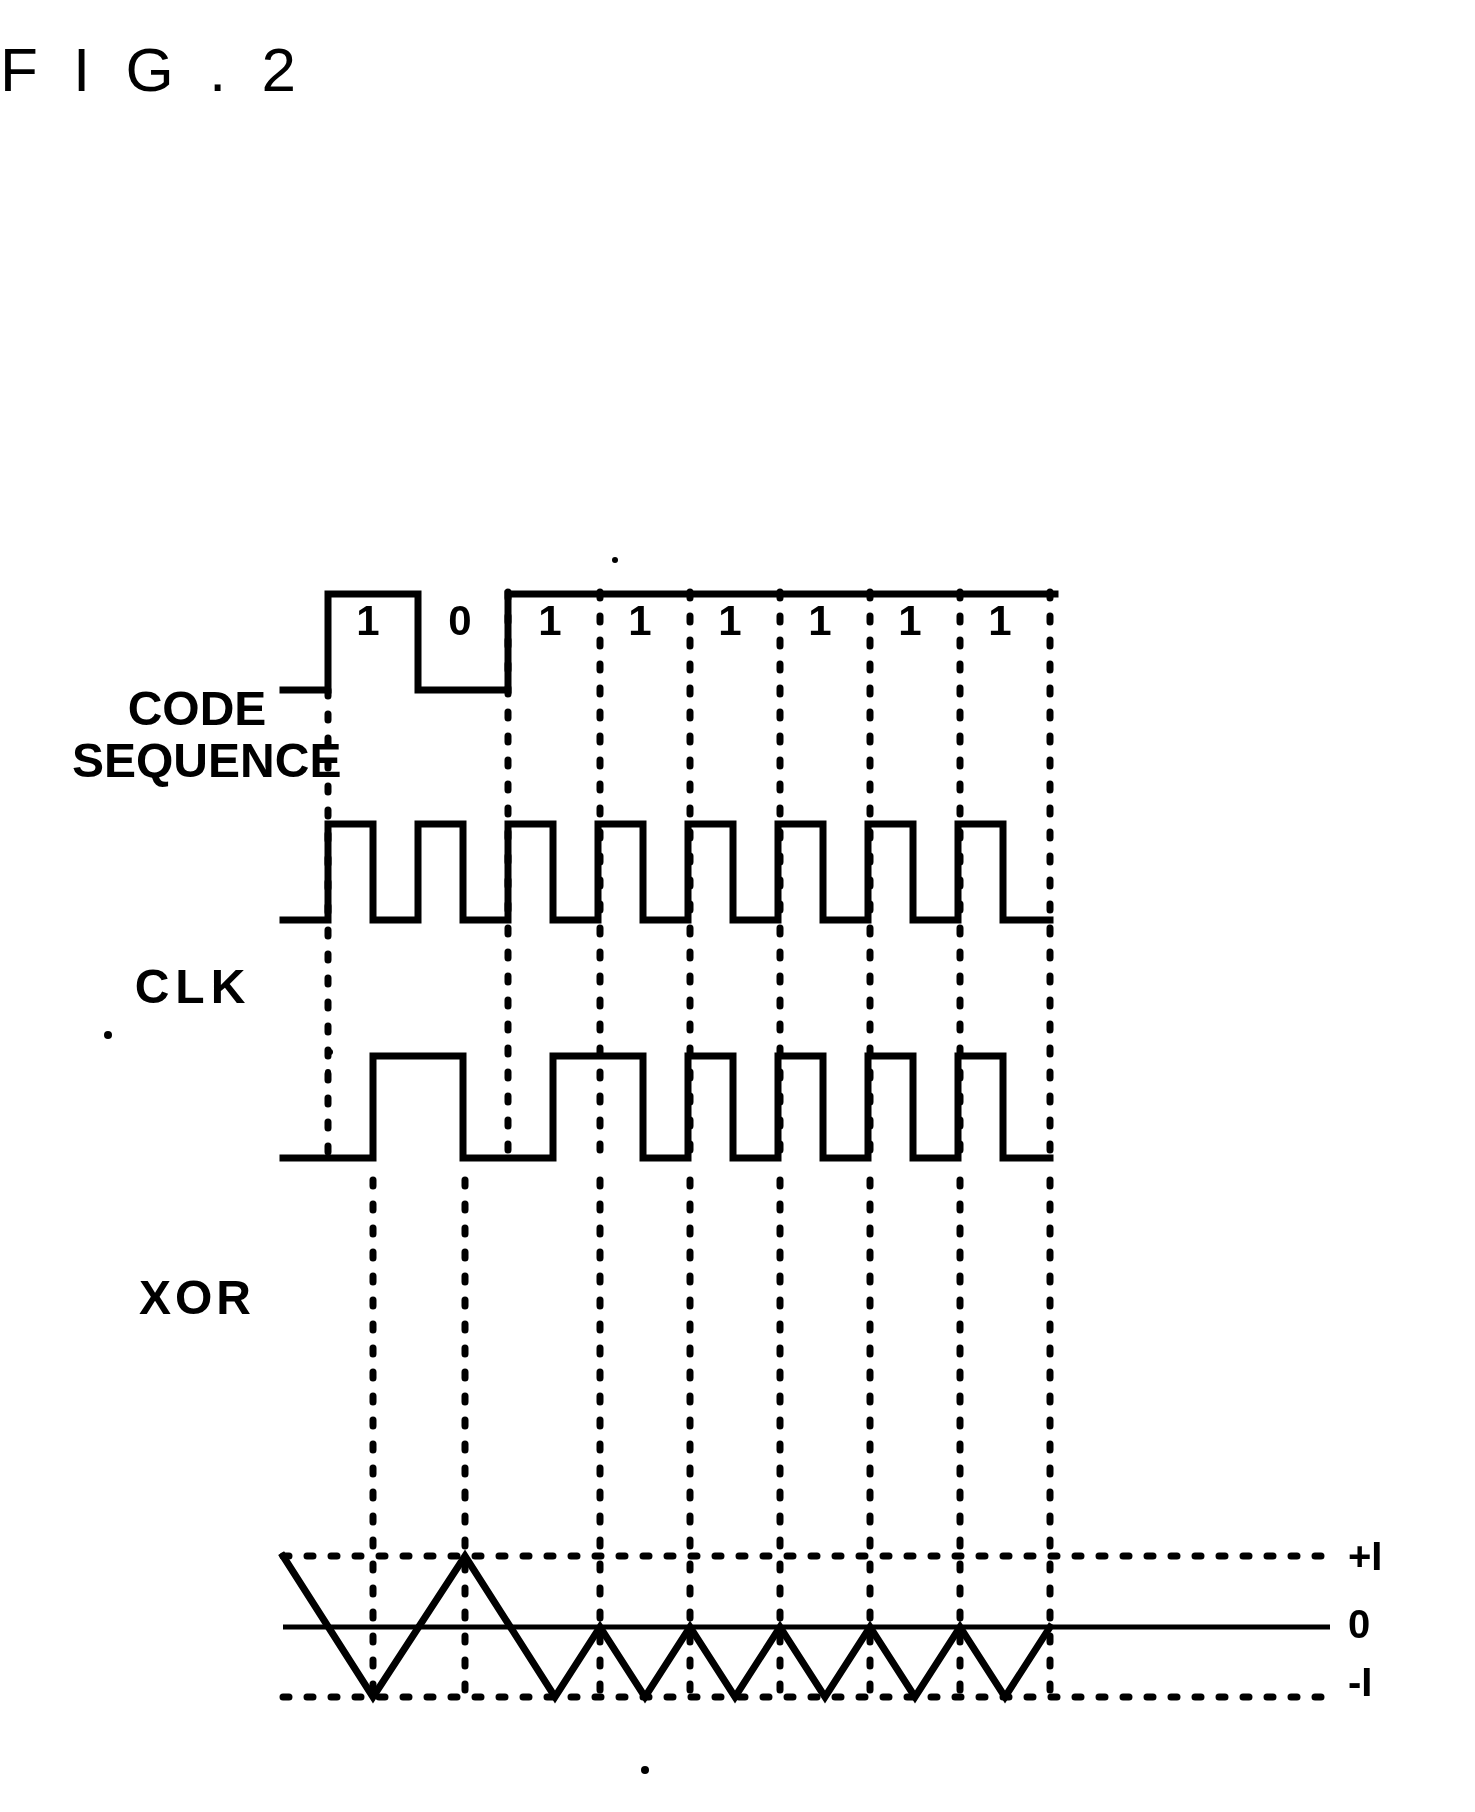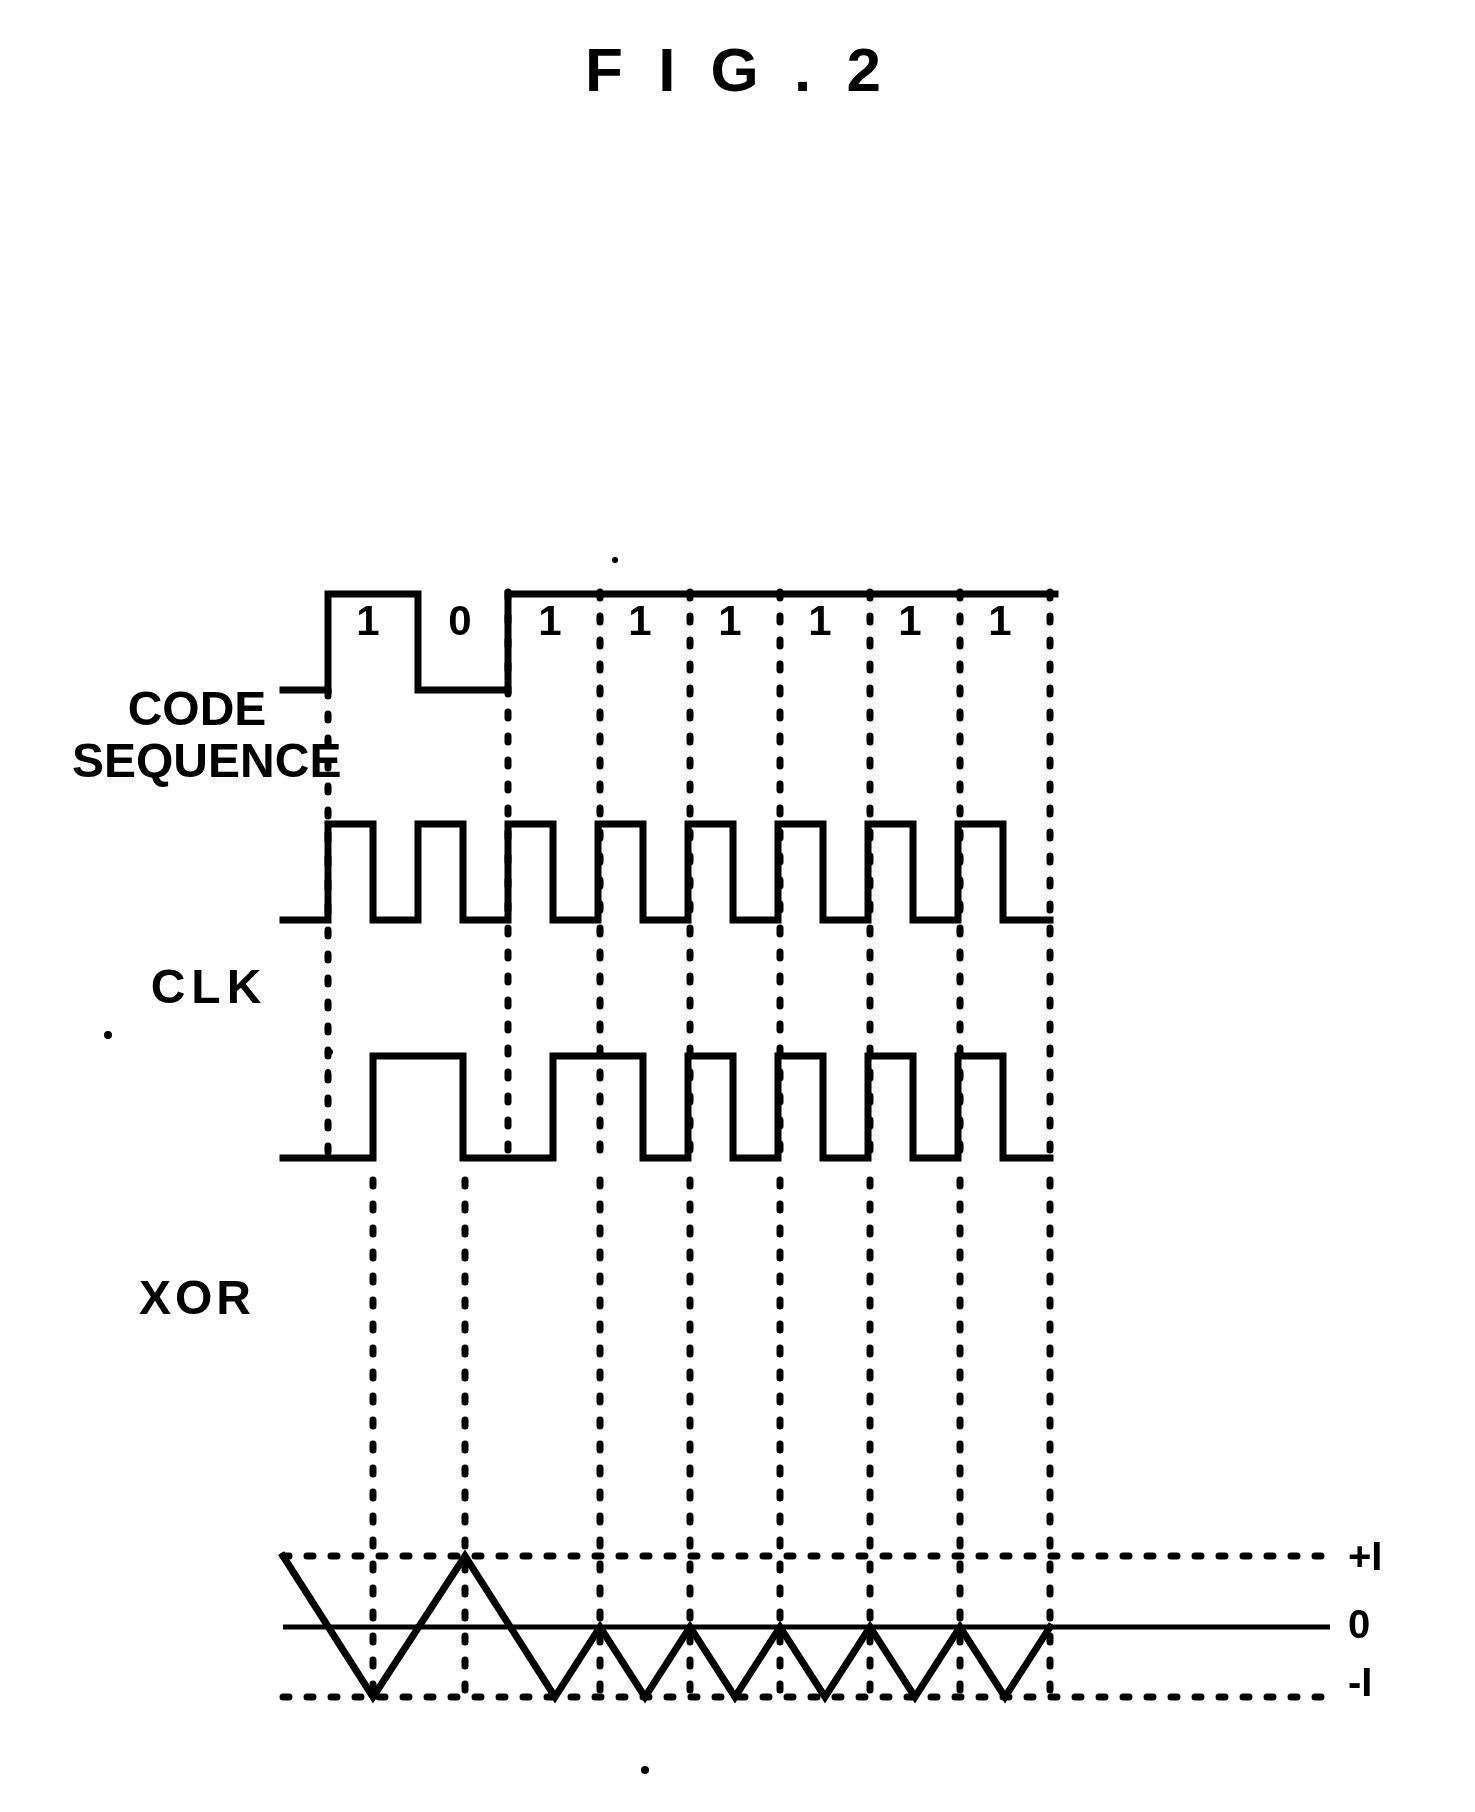--- a/index.html
+++ b/index.html
@@ -17,37 +17,36 @@
   }
   #figure-root {
     position: absolute;
     inset: 0;
   }
   .fig-title {
     position: absolute;
     top: 34px;
     left: 0;
     width: 1475px;
-    text-align: center;
     font-size: 62px;
-    font-weight: 700;
+    font-weight: 400;
     letter-spacing: 9px;
     font-family: "Liberation Sans", sans-serif;
   }
   .row-label {
     position: absolute;
     font-size: 48px;
     font-weight: 700;
     line-height: 1.08;
     text-align: center;
     font-family: "Liberation Sans", sans-serif;
     white-space: pre-line;
   }
   .label-code { left: 72px;  top: 683px; width: 250px; }
-  .label-clk  { left: 84px;  top: 961px; width: 250px; letter-spacing: 6px; }
+  .label-clk  { left: 68px;  top: 961px; width: 250px; letter-spacing: 6px; }
   .label-xor  { left: 72px;  top: 1272px; width: 250px; letter-spacing: 4px; }
   .label-drv  { left: 60px;  top: 1588px; width: 262px; }
 
   .bit-label {
     position: absolute;
     top: 597px;
     width: 70px;
     text-align: center;
     font-size: 42px;
     font-weight: 700;

